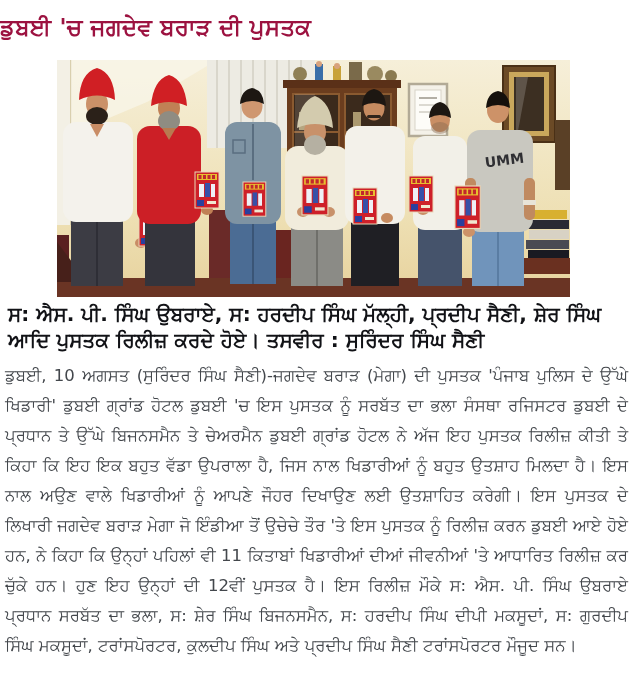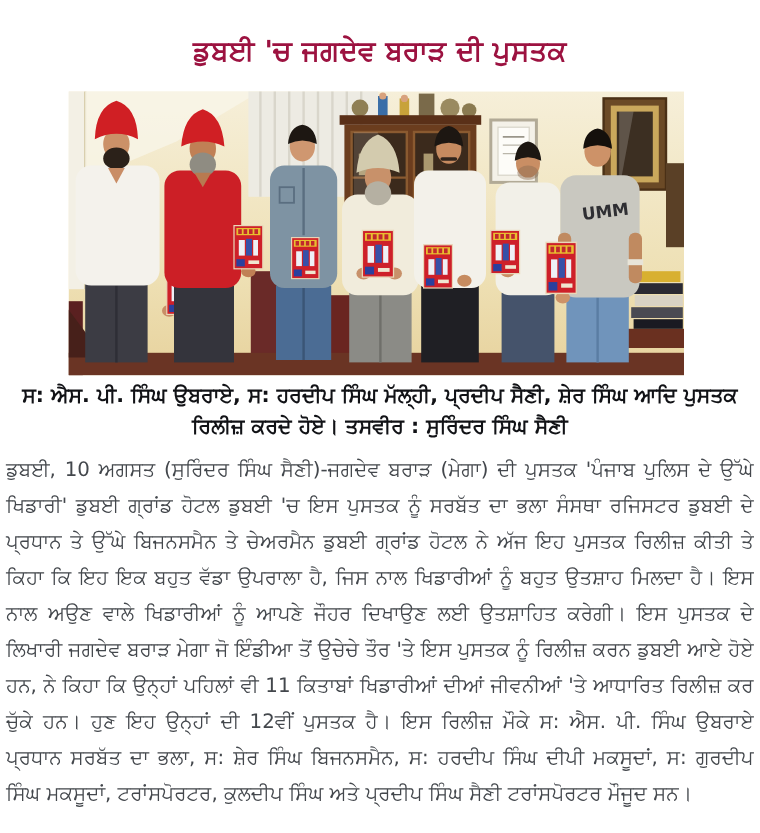--- a/index.html
+++ b/index.html
@@ -2,32 +2,32 @@
 <html><head>
 <meta charset="utf-8">
 <style>
   html,body{margin:0;padding:0;}
   body{
     width:633px;height:694px;background:#ffffff;
     font-family:"DejaVu Sans", sans-serif;
     overflow:hidden;
   }
   .page{width:633px;height:694px;position:relative;background:#fff;}
-  .title-wrap{padding-top:24px;text-align:center;}
+  .title-wrap{padding-top:8px;text-align:left;}
   .title-line{
     color:#9c1240;font-weight:bold;font-size:23px;line-height:39px;
     letter-spacing:0.2px;
   }
   figure.photo{
     margin:13px 0 0 57px;width:513px;height:237px;padding:0;
     display:block;overflow:hidden;
   }
   .caption{
-    margin-top:4px;padding:0 8px;text-align:center;
-    color:#111216;font-weight:bold;font-size:17px;line-height:26px;
+    margin-top:4px;padding:0 8px;
+    color:#111216;font-weight:bold;font-size:20px;line-height:26px;
   }
   .body-text{
     margin:8px 5px 0 5px;
     color:#43474c;font-size:16.5px;line-height:30px;
     text-align:justify;text-align-last:left;
   }
 </style>
 </head>
 <body>
 

